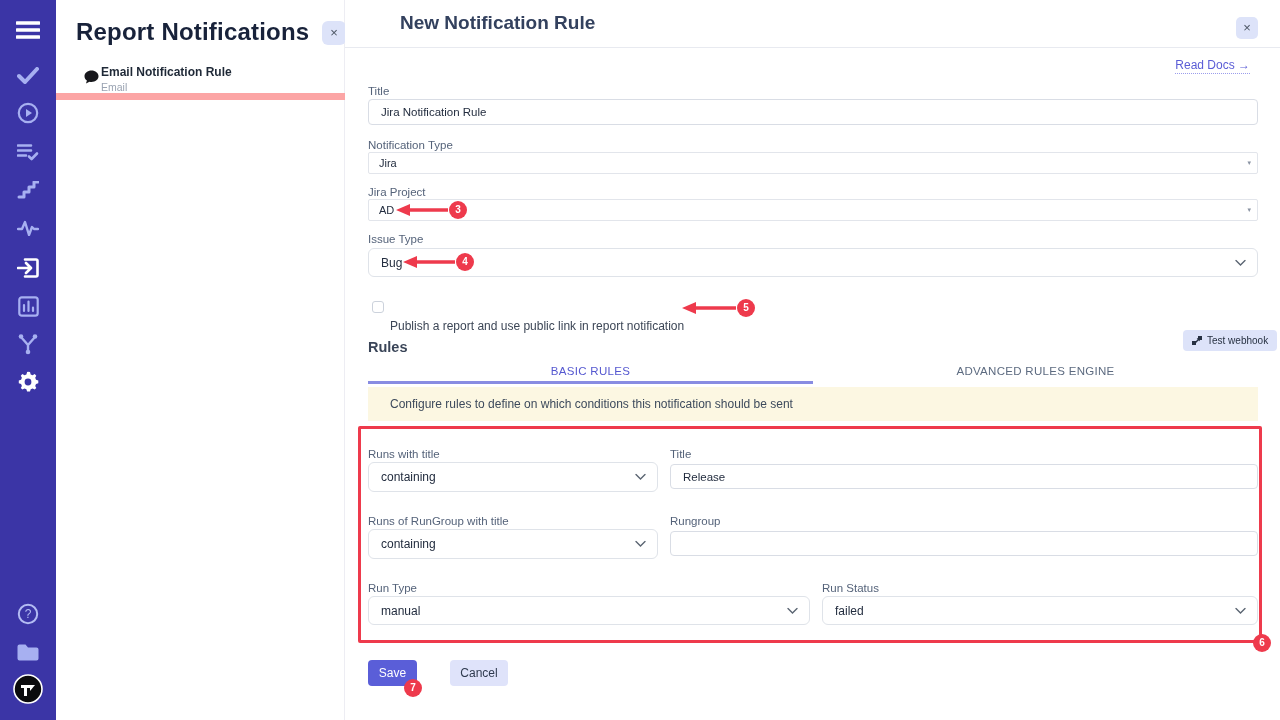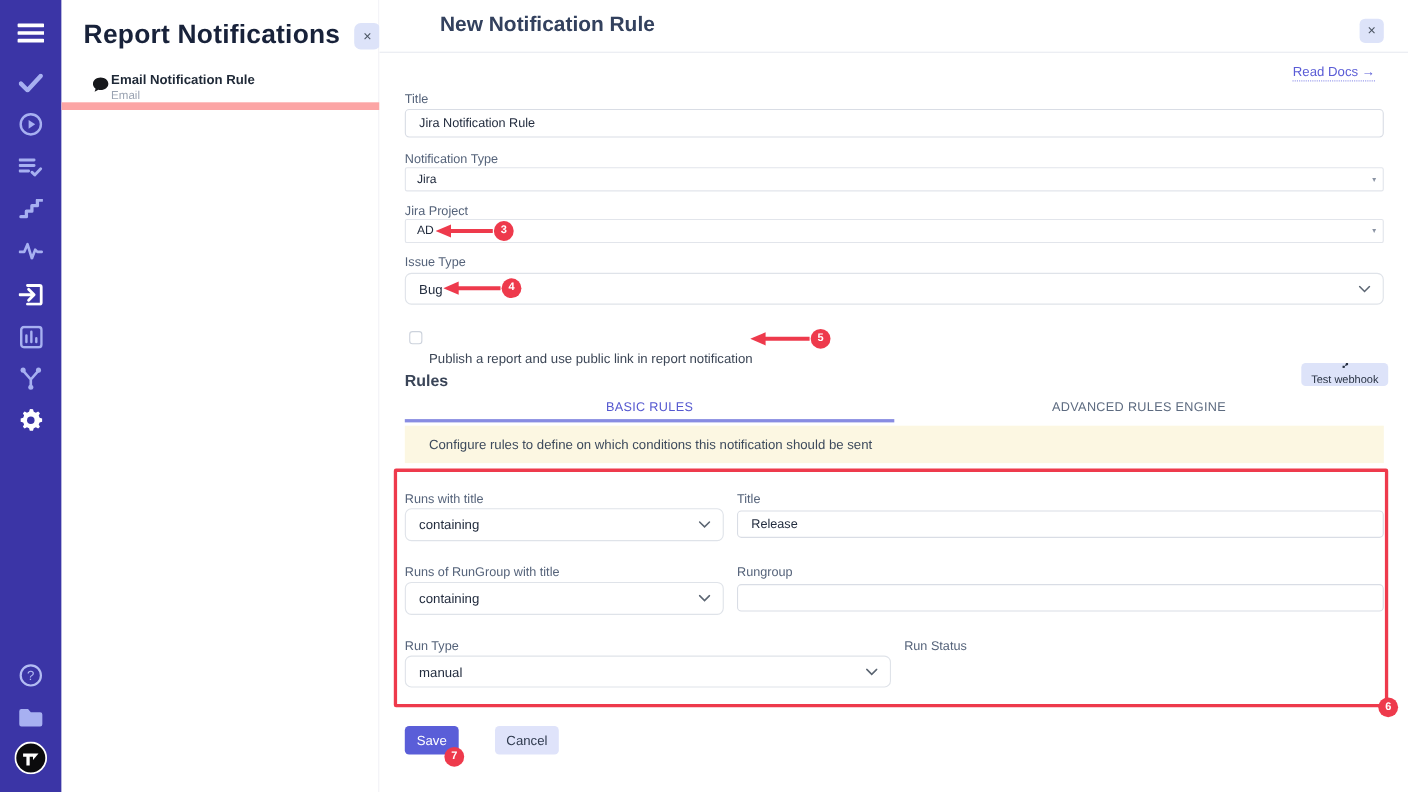--- a/index.html
+++ b/index.html
@@ -36,21 +36,21 @@
   .flatselect .car { position:absolute; right:6px; top:50%; transform:translateY(-50%); font-size:7px; color:#8a93a3; }
   .rselect { position:absolute; border:1px solid #dfe3e9; border-radius:6px; background:#fff; cursor:pointer; }
   .rselect .val { position:absolute; left:12px; top:50%; transform:translateY(-50%); font-size:12px; color:#232d3f; }
   .rselect svg { position:absolute; right:11px; top:50%; transform:translateY(-50%); }
 
   .cbx { position:absolute; width:12px; height:12px; border:1px solid #ccd2dc; border-radius:3px; background:#fff; cursor:pointer; }
   .cbx-label { position:absolute; font-size:12px; color:#3c4656;margin-top:19px; }
 
   .rules-h { position:absolute; font-size:14.5px; font-weight:700; color:#3a4558; }
   .webhook-btn { position:absolute; height:21px; background:#dde3f9; border-radius:4px; display:flex; align-items:center;
-    gap:5px; padding:0 9px; font-size:10px; color:#273142; cursor:pointer;flex-direction:column; }
+    gap:5px; padding:0 9px; font-size:10px; color:#273142; cursor:pointer; }
 
   .tabs { position:absolute; left:23px; top:359px; width:890px; height:25px; display:flex; }
   .tab { flex:1; text-align:center; font-size:11.5px; letter-spacing:.3px; color:#5d6b80; padding-top:6px; cursor:pointer;
     border-bottom:3px solid transparent; }
   .tab.active { color:#5558d0; border-bottom-color:#888ce2; }
 
   .banner { position:absolute; left:23px; top:387px; width:890px; height:34px; background:#fcf7e2; display:flex; align-items:center; }
   .banner span { margin-left:22px; font-size:12px; color:#3d4a5c; font-weight:500; }
 
   
@@ -236,20 +236,26 @@
   <input class="tinput" style="left: 325px; top: 531px; width: 588px; height: 25px;" value="">
 
   <div class="flabel" style="left:23px; top:582px;">Run Type</div>
   <div class="rselect" style="left:23px; top:596px; width:442px; height:29px;">
     <span class="val">manual</span>
     <svg width="11" height="7" viewBox="0 0 11 7">
         <path d="M1 1l4.5 4.5L10 1" stroke="#5b6572" stroke-width="1.4" fill="none" stroke-linecap="round"></path>
       </svg>
   </div>
   <div class="flabel" style="left:477px; top:582px;">Run Status</div>
+  <div class="rselect" style="left:477px; top:596px; width:436px; height:29px;">
+    <span class="val">failed</span>
+    <svg width="11" height="7" viewBox="0 0 11 7">
+        <path d="M1 1l4.5 4.5L10 1" stroke="#5b6572" stroke-width="1.4" fill="none" stroke-linecap="round"></path>
+      </svg>
+  </div>
 
   <button class="btn-save">Save</button>
   <button class="btn-cancel">Cancel</button>
 
   <div class="redbox"></div>
 
   <svg class="ann-arrow" style="left:51px; top:203px;" width="54" height="14">
     <line x1="52" y1="7" x2="13" y2="7" stroke="#ee3a4c" stroke-width="3.6"></line>
       <polygon points="0,7 14,1 14,13" fill="#ee3a4c"></polygon>
   </svg>

